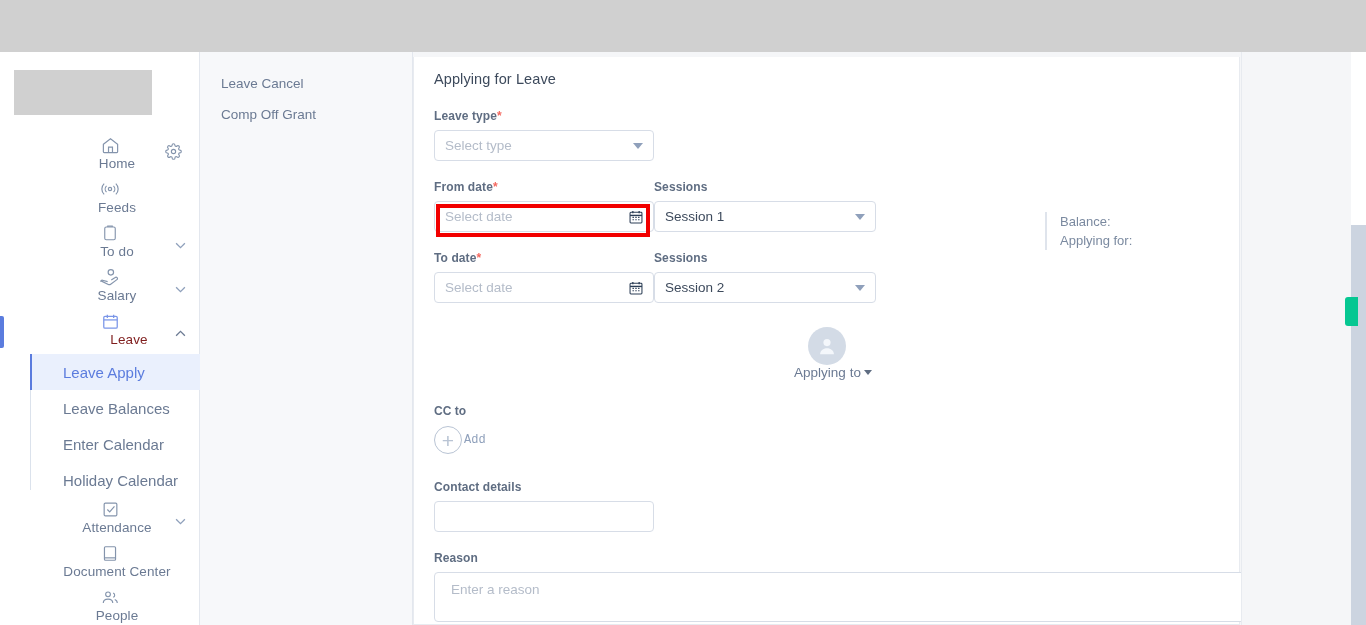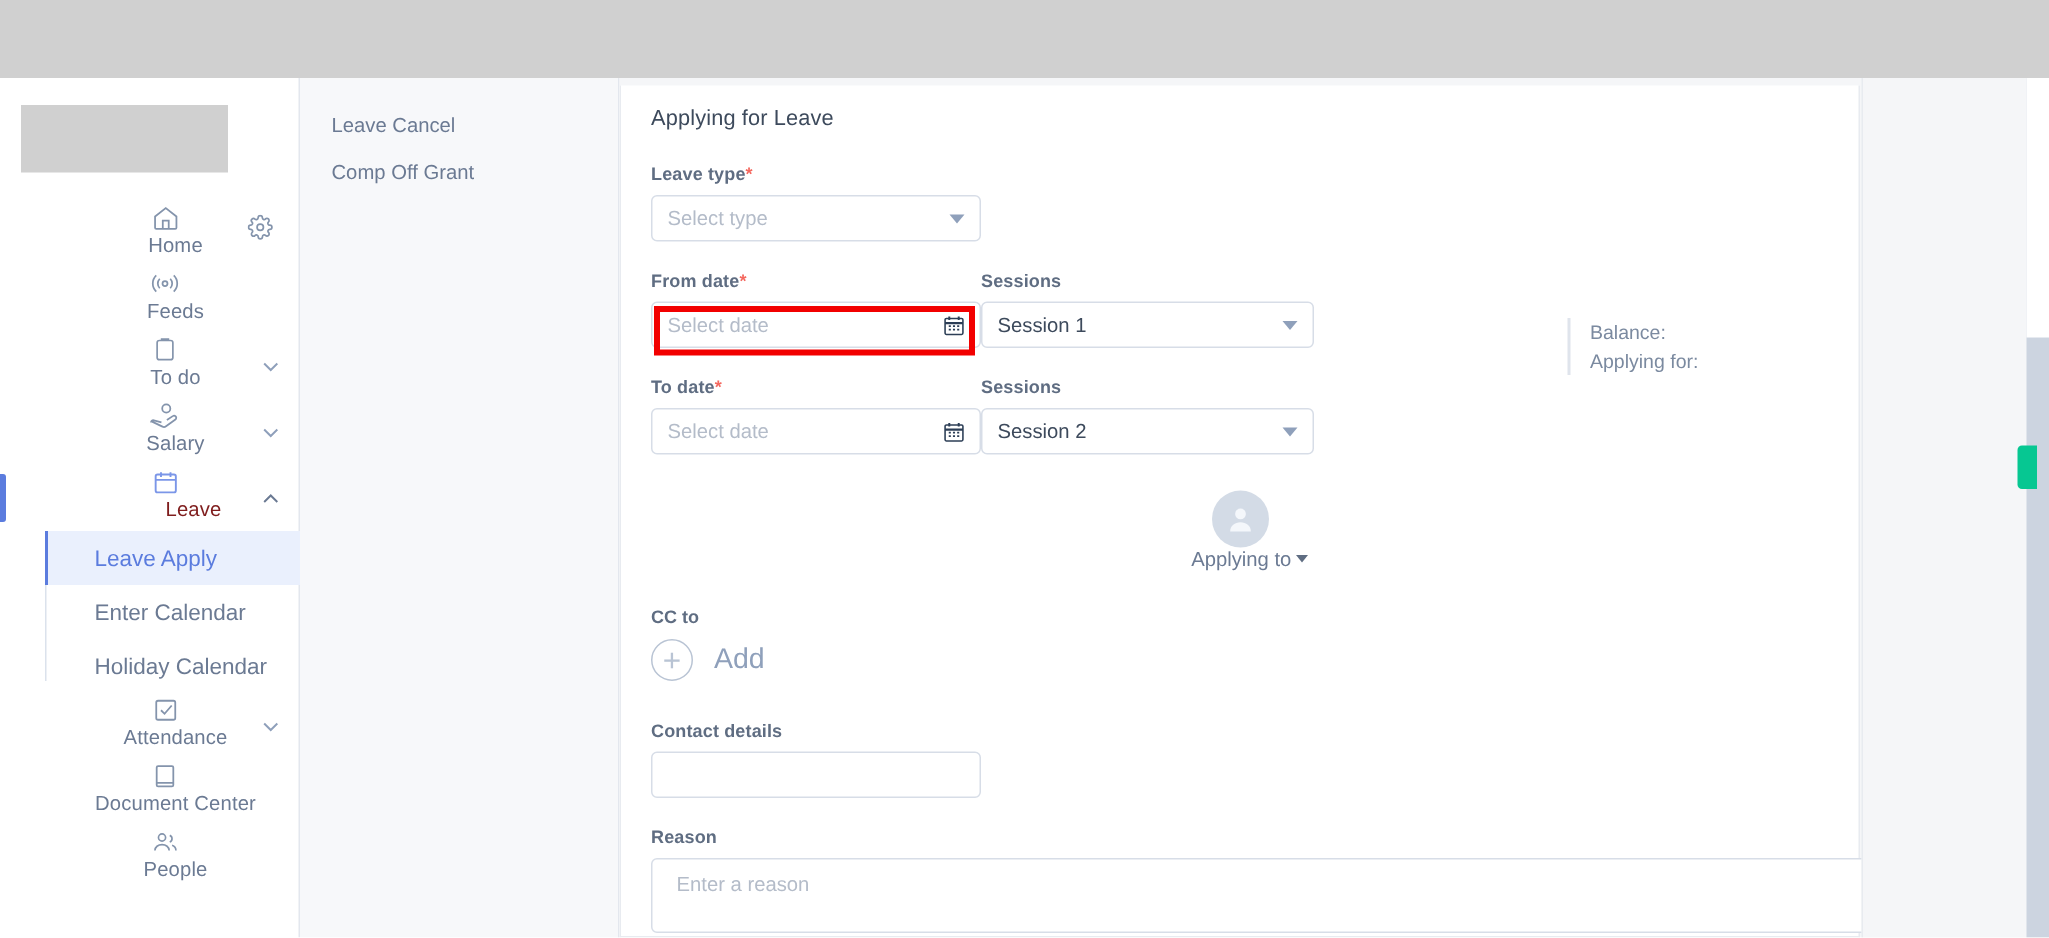--- a/index.html
+++ b/index.html
@@ -214,21 +214,21 @@
 
   .cc-lbl { font-size: 12px; color: #5f6d82; font-weight: bold; margin-bottom: 8px; }
   .cc-row { display: flex; align-items: center; margin-bottom: 26px; }
   .plus-circle {
     width: 28px; height: 28px; border-radius: 50%;
     border: 1.5px solid #b9c4d4;
     display: flex; align-items: center; justify-content: center;
     color: #b9c4d4; font-size: 21px; line-height: 1;
     flex: none; cursor: pointer;
   }
-  .add-lbl { margin-left: 14px; font-size: 19px; color: #8fa0bb; cursor: pointer; }
+  .add-lbl { margin-left: 2px; font-size: 12px; color: #8fa0bb; cursor: pointer; font-family: Liberation Mono, monospace; }
 
   .contact-inp {
     width: 220px; height: 31px;
     border: 1px solid #d7dde7; border-radius: 4px; background: #fff;
   }
   .reason-area {
     width: 843px; height: 50px;
     border: 1px solid #d7dde7; border-radius: 4px; background: #fff;
     padding: 9px 16px;
     font-size: 13.5px; color: #b4bcc9;
@@ -360,20 +360,23 @@
         <span class="chev">
           <svg width="11" height="7" viewBox="0 0 12 8" fill="none" stroke="#6b7a93" stroke-width="1.5">
               <path d="M1 6.5 6 1.5 11 6.5"></path>
             </svg>
         </span>
       </div>
 
       <div class="subnav">
         <div class="sub-item sel">
           <span>Leave Apply</span>
+        </div>
+        <div class="sub-item">
+          <span>Leave Balances</span>
         </div>
         <div class="sub-item">
           <span>Enter Calendar</span>
         </div>
         <div class="sub-item">
           <span>Holiday Calendar</span>
         </div>
       </div>
 
       <div class="nav-item">

